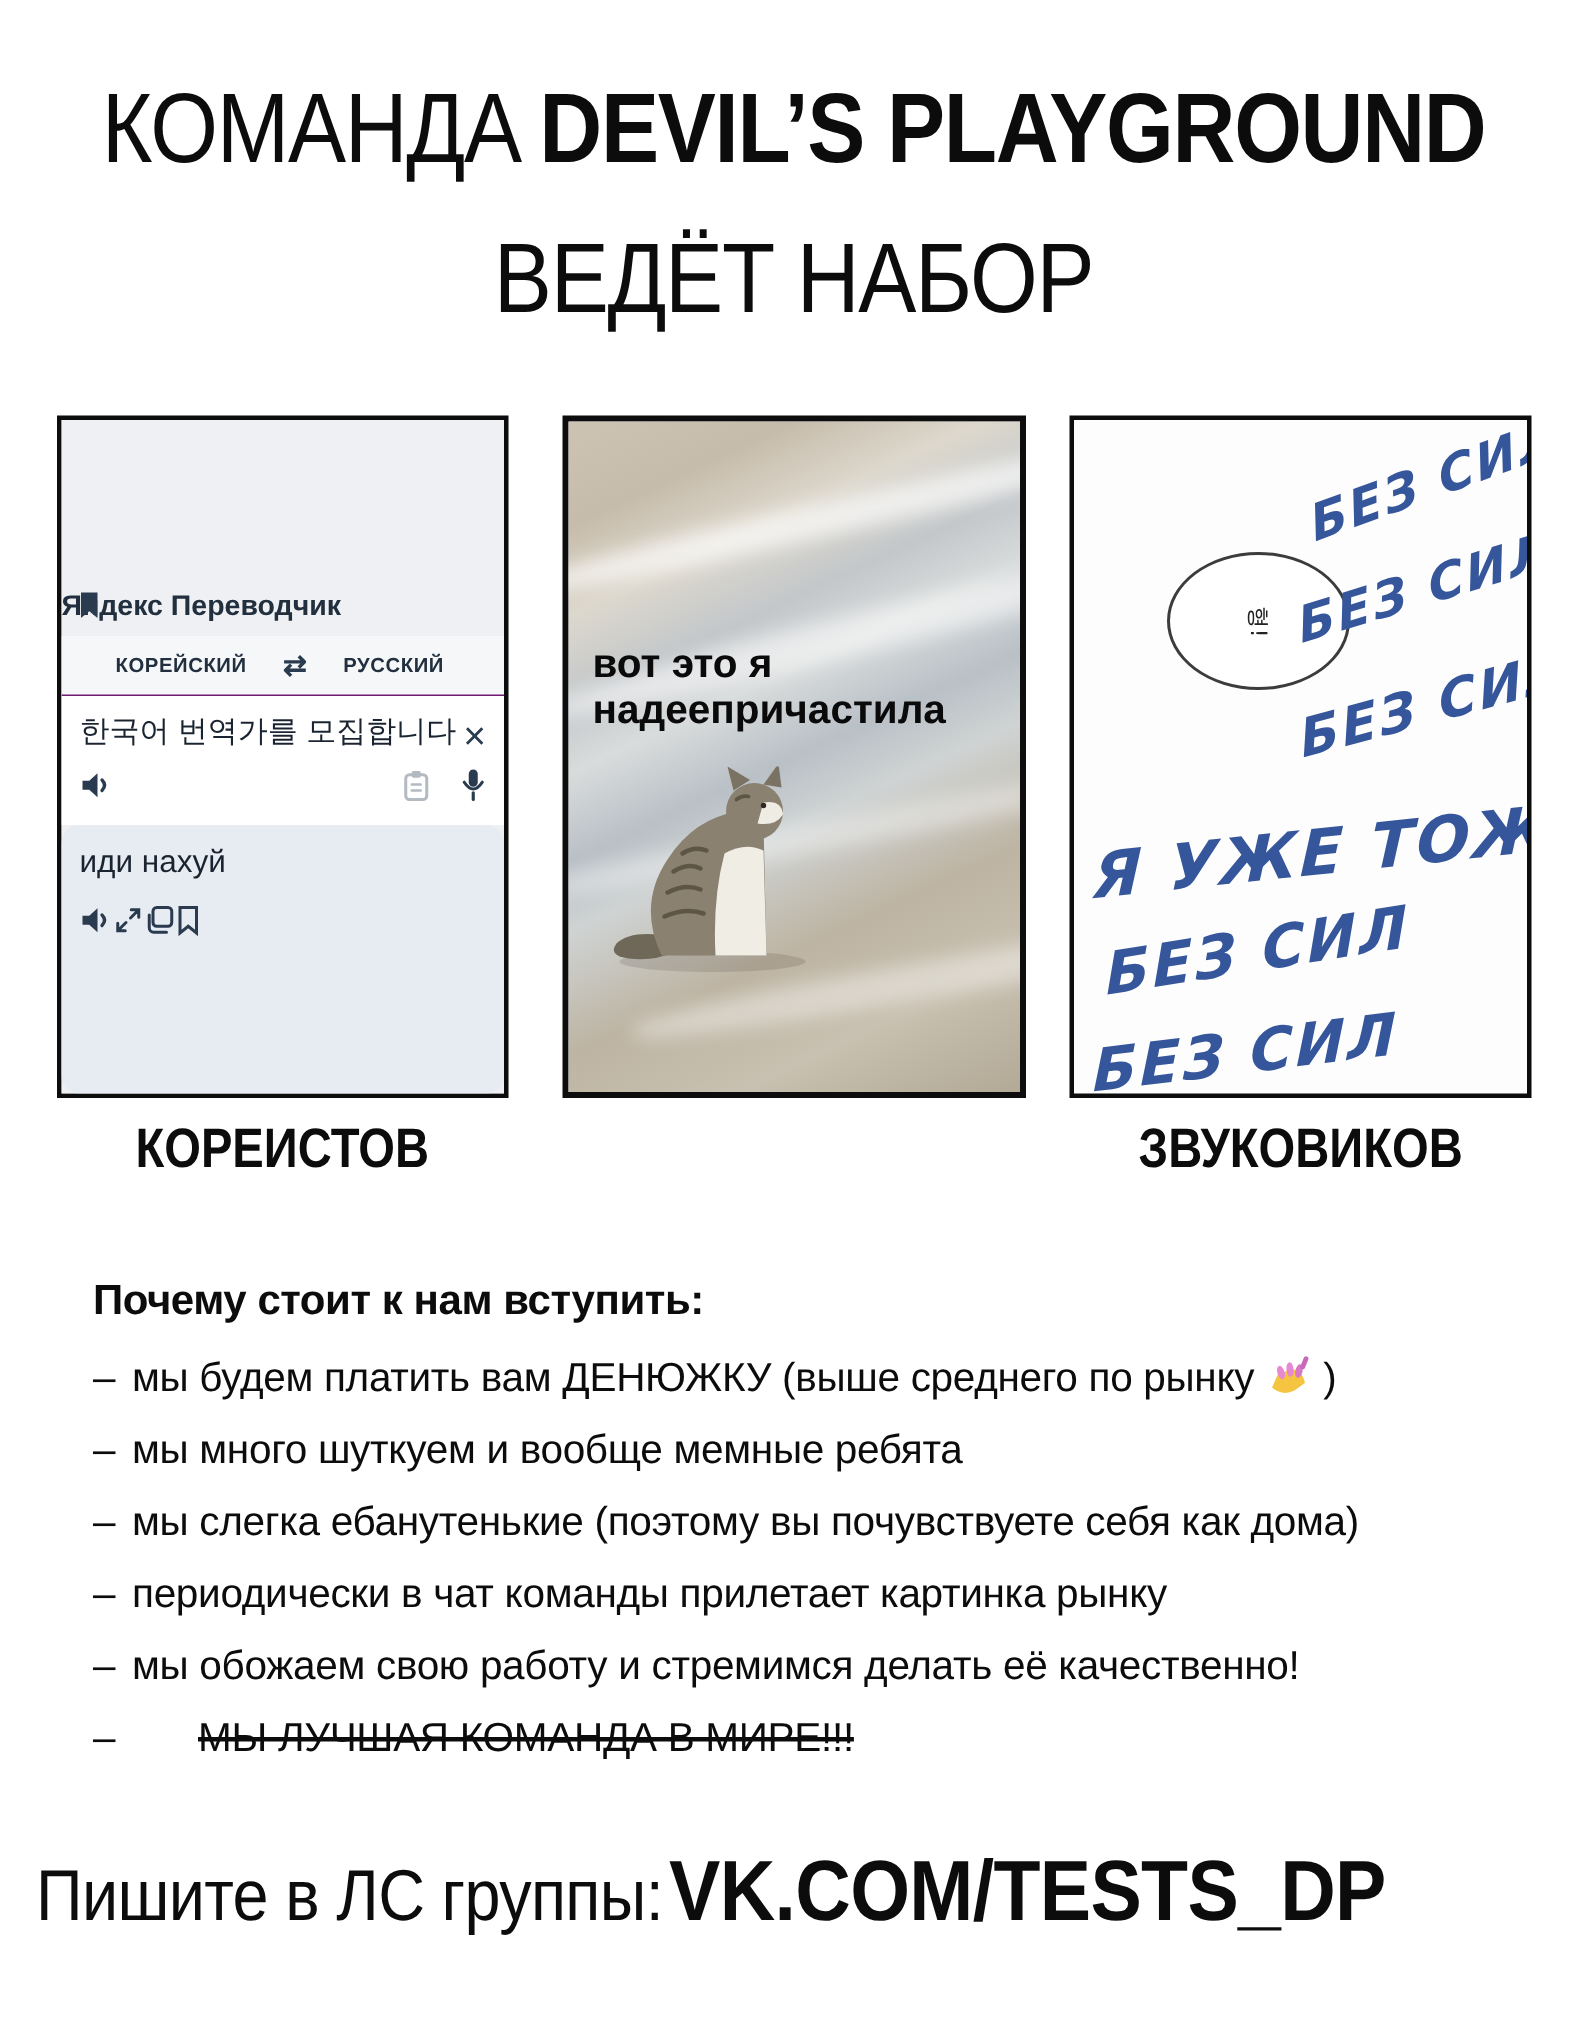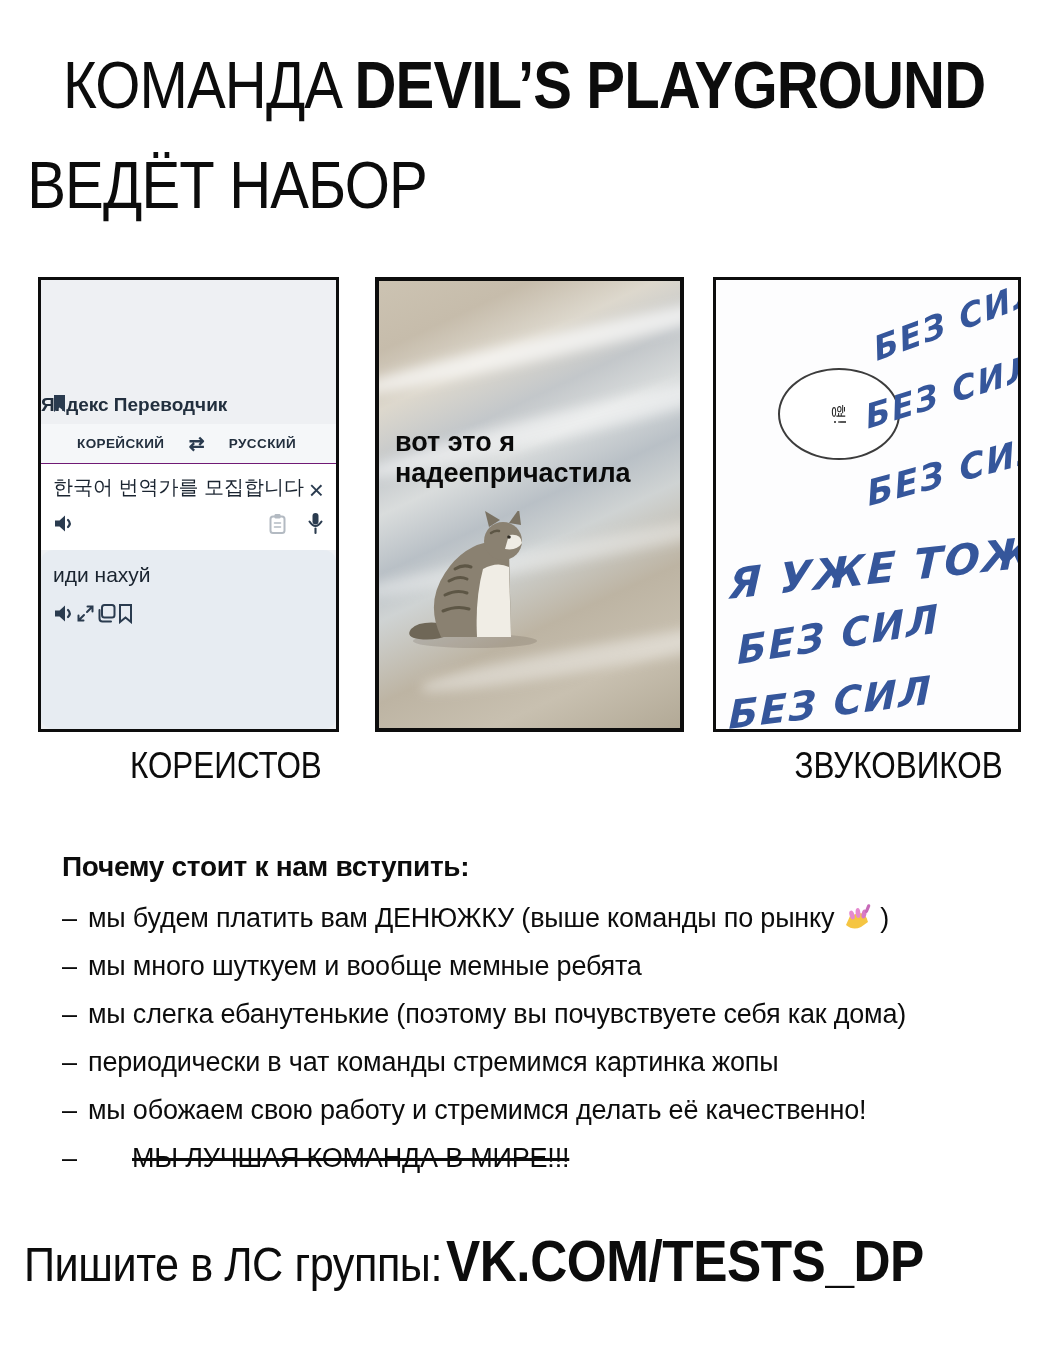--- a/index.html
+++ b/index.html
@@ -1,20 +1,20 @@
 <!DOCTYPE html>
 <html><head>
 <meta charset="utf-8">
 <style>
   html,body { margin:0; padding:0; background:#ffffff; }
   .poster {
     position:relative; width:1059px; height:1358px; background:#ffffff;
     font-family:"Liberation Sans", sans-serif; color:#0c0c0c; overflow:hidden;
   }
-  .center-line { position:absolute; left:0; width:1059px; text-align:left; line-height:1; white-space:nowrap; }
+  .center-line { position:absolute; left:0; width:1059px; text-align:center; line-height:1; white-space:nowrap; }
   .cx { display:inline-block; transform:scaleX(0.88); transform-origin:center; white-space:nowrap; }
   .title1 { top:52px; font-size:66px; letter-spacing:-1px; }
   .title1 .reg { font-weight:400; margin-right:14px; }
   .title1 .bold { font-weight:800; }
   .title2 { top:152px; font-size:66px; font-weight:400; letter-spacing:-1px; }
 
   
   .panel { position:absolute; top:277px; height:455px; border:3px solid #0d0d0d; box-sizing:border-box; overflow:hidden; background:#fff; }
   .panel1 { left:38px;  width:301px; }
   .panel2 { left:375px; width:309px; border-width:4px; }
@@ -58,21 +58,21 @@
   .hw1 { left:146px; top:92px;  font-size:33px; transform:rotate(-17deg) skewX(-8deg); }
   .hw2 { left:148px; top:170px; font-size:35px; transform:rotate(-15deg) skewX(-8deg); }
   .hw3 { left:12px;  top:262px; font-size:42px; transform:rotate(-6deg) skewX(-8deg); }
   .hw4 { left:20px;  top:332px; font-size:39px; transform:rotate(-9deg) skewX(-8deg); }
   .hw5 { left:12px;  top:400px; font-size:39px; transform:rotate(-7deg) skewX(-8deg); }
   .bubble { position:absolute; left:62px; top:88px; width:118px; height:88px; background:#ffffff;
             border:2px solid #3c3c3c; border-radius:50%; display:flex; align-items:center; justify-content:center; }
   .bubble span { transform:rotate(90deg); font-size:15px; color:#222; font-family:"DejaVu Sans", sans-serif; }
 
   
-  .plabel { position:absolute; top:747px; text-align:right; font-size:37px; font-weight:400; line-height:1; }
+  .plabel { position:absolute; top:747px; text-align:center; font-size:37px; font-weight:700; line-height:1; }
   .pl1 { left:38px;  width:301px; }
   .pl2 { left:375px; width:309px; }
   .pl3 { left:713px; width:308px; }
   .plabel .cx { transform:scaleX(0.85); }
 
   
   .why { position:absolute; left:62px; top:851px; width:960px; }
   .why-head { font-size:28px; font-weight:800; letter-spacing:-0.3px; margin-bottom:16px; }
   .item { display:flex; align-items:baseline; font-size:27px; letter-spacing:-0.2px; line-height:34px; margin-bottom:14px; white-space:nowrap; }
   .item .dash { width:26px; flex:none; }
@@ -221,21 +221,21 @@
   </div>
 
   <div class="plabel pl1"><span class="cx">КОРЕИСТОВ</span></div>
   <div class="plabel pl3"><span class="cx">ЗВУКОВИКОВ</span></div>
 
   <div class="why">
     <div class="why-head">Почему стоит к нам вступить:</div>
 
     <div class="item">
       <span class="dash">–</span>
-      <span class="item-text">мы будем платить вам ДЕНЮЖКУ (выше команды по рынку</span>
+      <span class="item-text">мы будем платить вам ДЕНЮЖКУ (выше среднего по рынку</span>
       <span class="emoji-svg">
         <svg width="30" height="28" viewBox="0 0 30 28">
           <path d="M4 22 q7 6 15 2 l7 -5 q-2 -9 -9 -9 l-9 3 z" fill="#f5c542"></path>
           <ellipse cx="10" cy="12" rx="2.4" ry="4.6" fill="#e58ad0" transform="rotate(-18 10 12)"></ellipse>
           <ellipse cx="16" cy="10" rx="2.4" ry="4.9" fill="#e58ad0" transform="rotate(-5 16 10)"></ellipse>
           <ellipse cx="22" cy="11" rx="2.4" ry="4.6" fill="#d879c6" transform="rotate(12 22 11)"></ellipse>
           <rect x="24" y="1" width="3.2" height="9" rx="1.6" fill="#c76ab8" transform="rotate(22 25.5 5.5)"></rect>
         </svg>
       </span>
       <span class="item-text">)</span>
@@ -246,21 +246,21 @@
       <span class="item-text">мы много шуткуем и вообще мемные ребята</span>
     </div>
 
     <div class="item">
       <span class="dash">–</span>
       <span class="item-text">мы слегка ебанутенькие (поэтому вы почувствуете себя как дома)</span>
     </div>
 
     <div class="item">
       <span class="dash">–</span>
-      <span class="item-text">периодически в чат команды стремимся картинка жопы</span>
+      <span class="item-text">периодически в чат команды прилетает картинка рынку</span>
     </div>
 
     <div class="item">
       <span class="dash">–</span>
       <span class="item-text">мы обожаем свою работу и стремимся делать её качественно!</span>
     </div>
 
     <div class="item struck">
       <span class="dash">–</span>
       <span class="item-text">МЫ ЛУЧШАЯ КОМАНДА В МИРЕ!!!</span>

